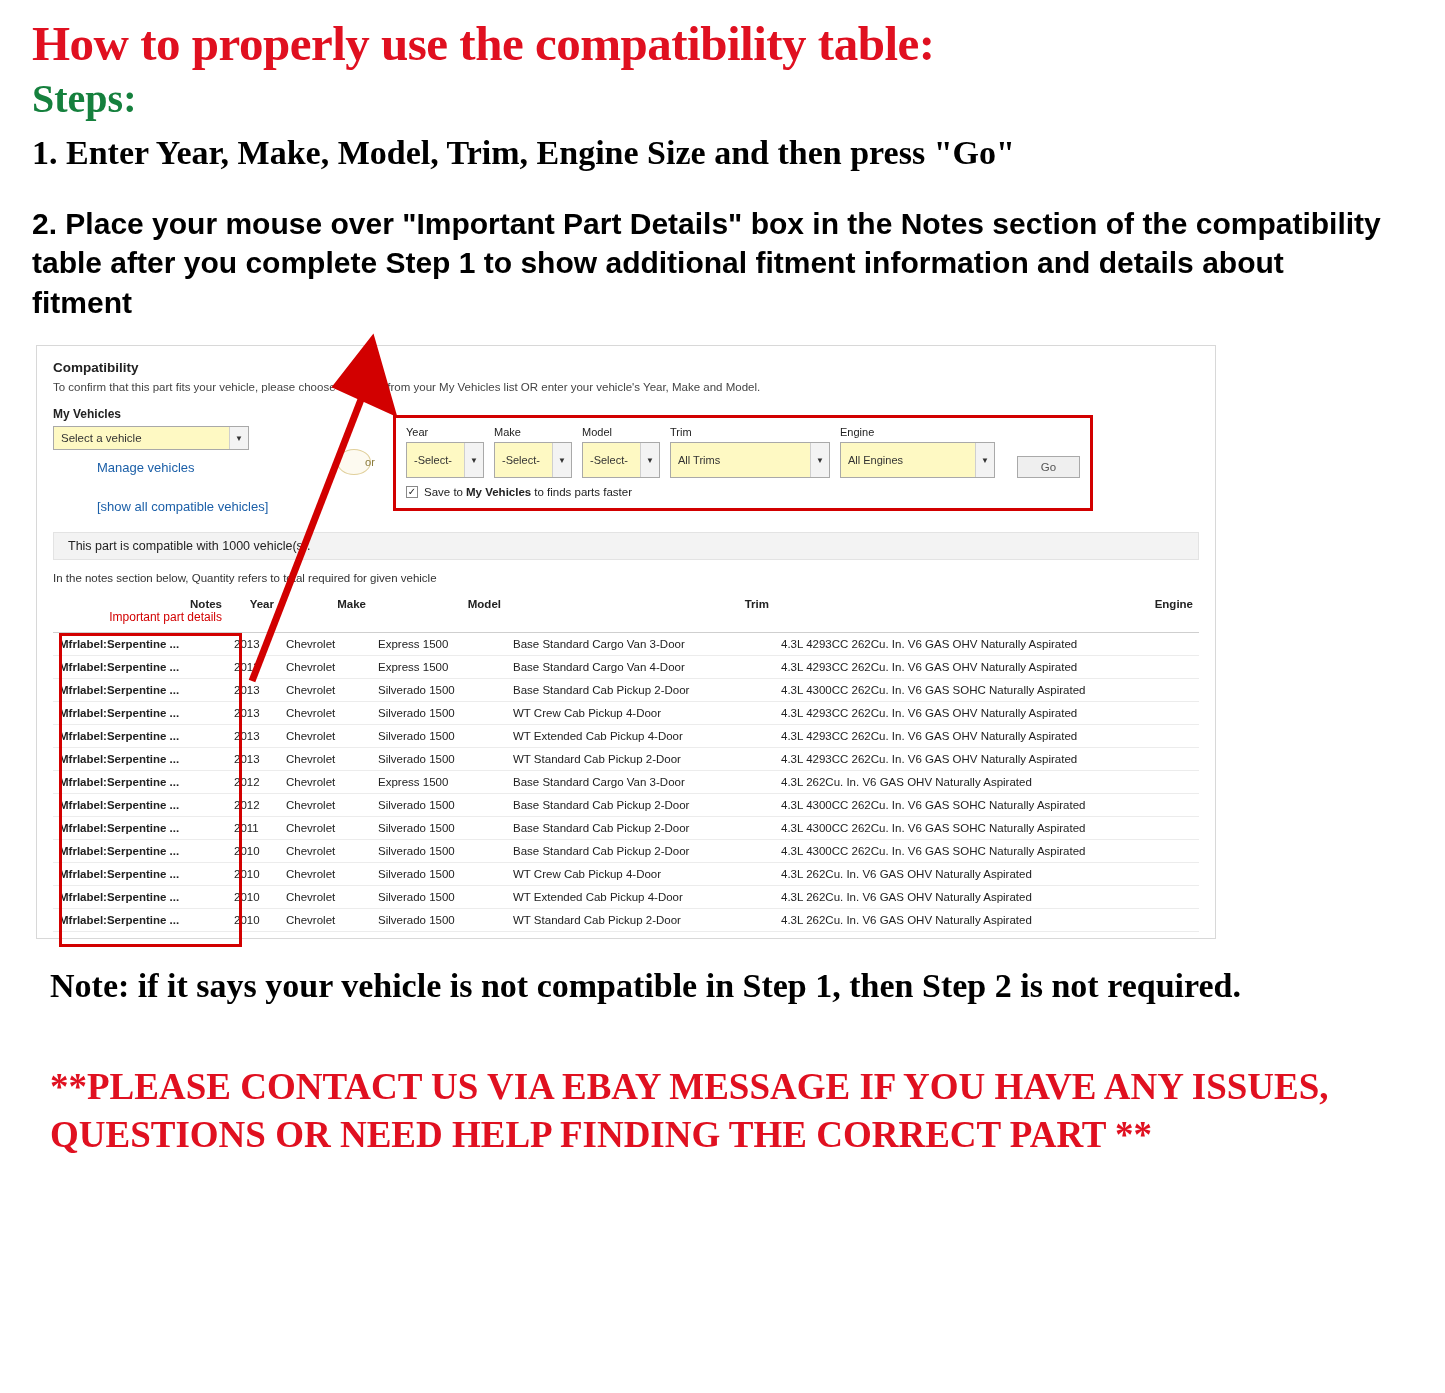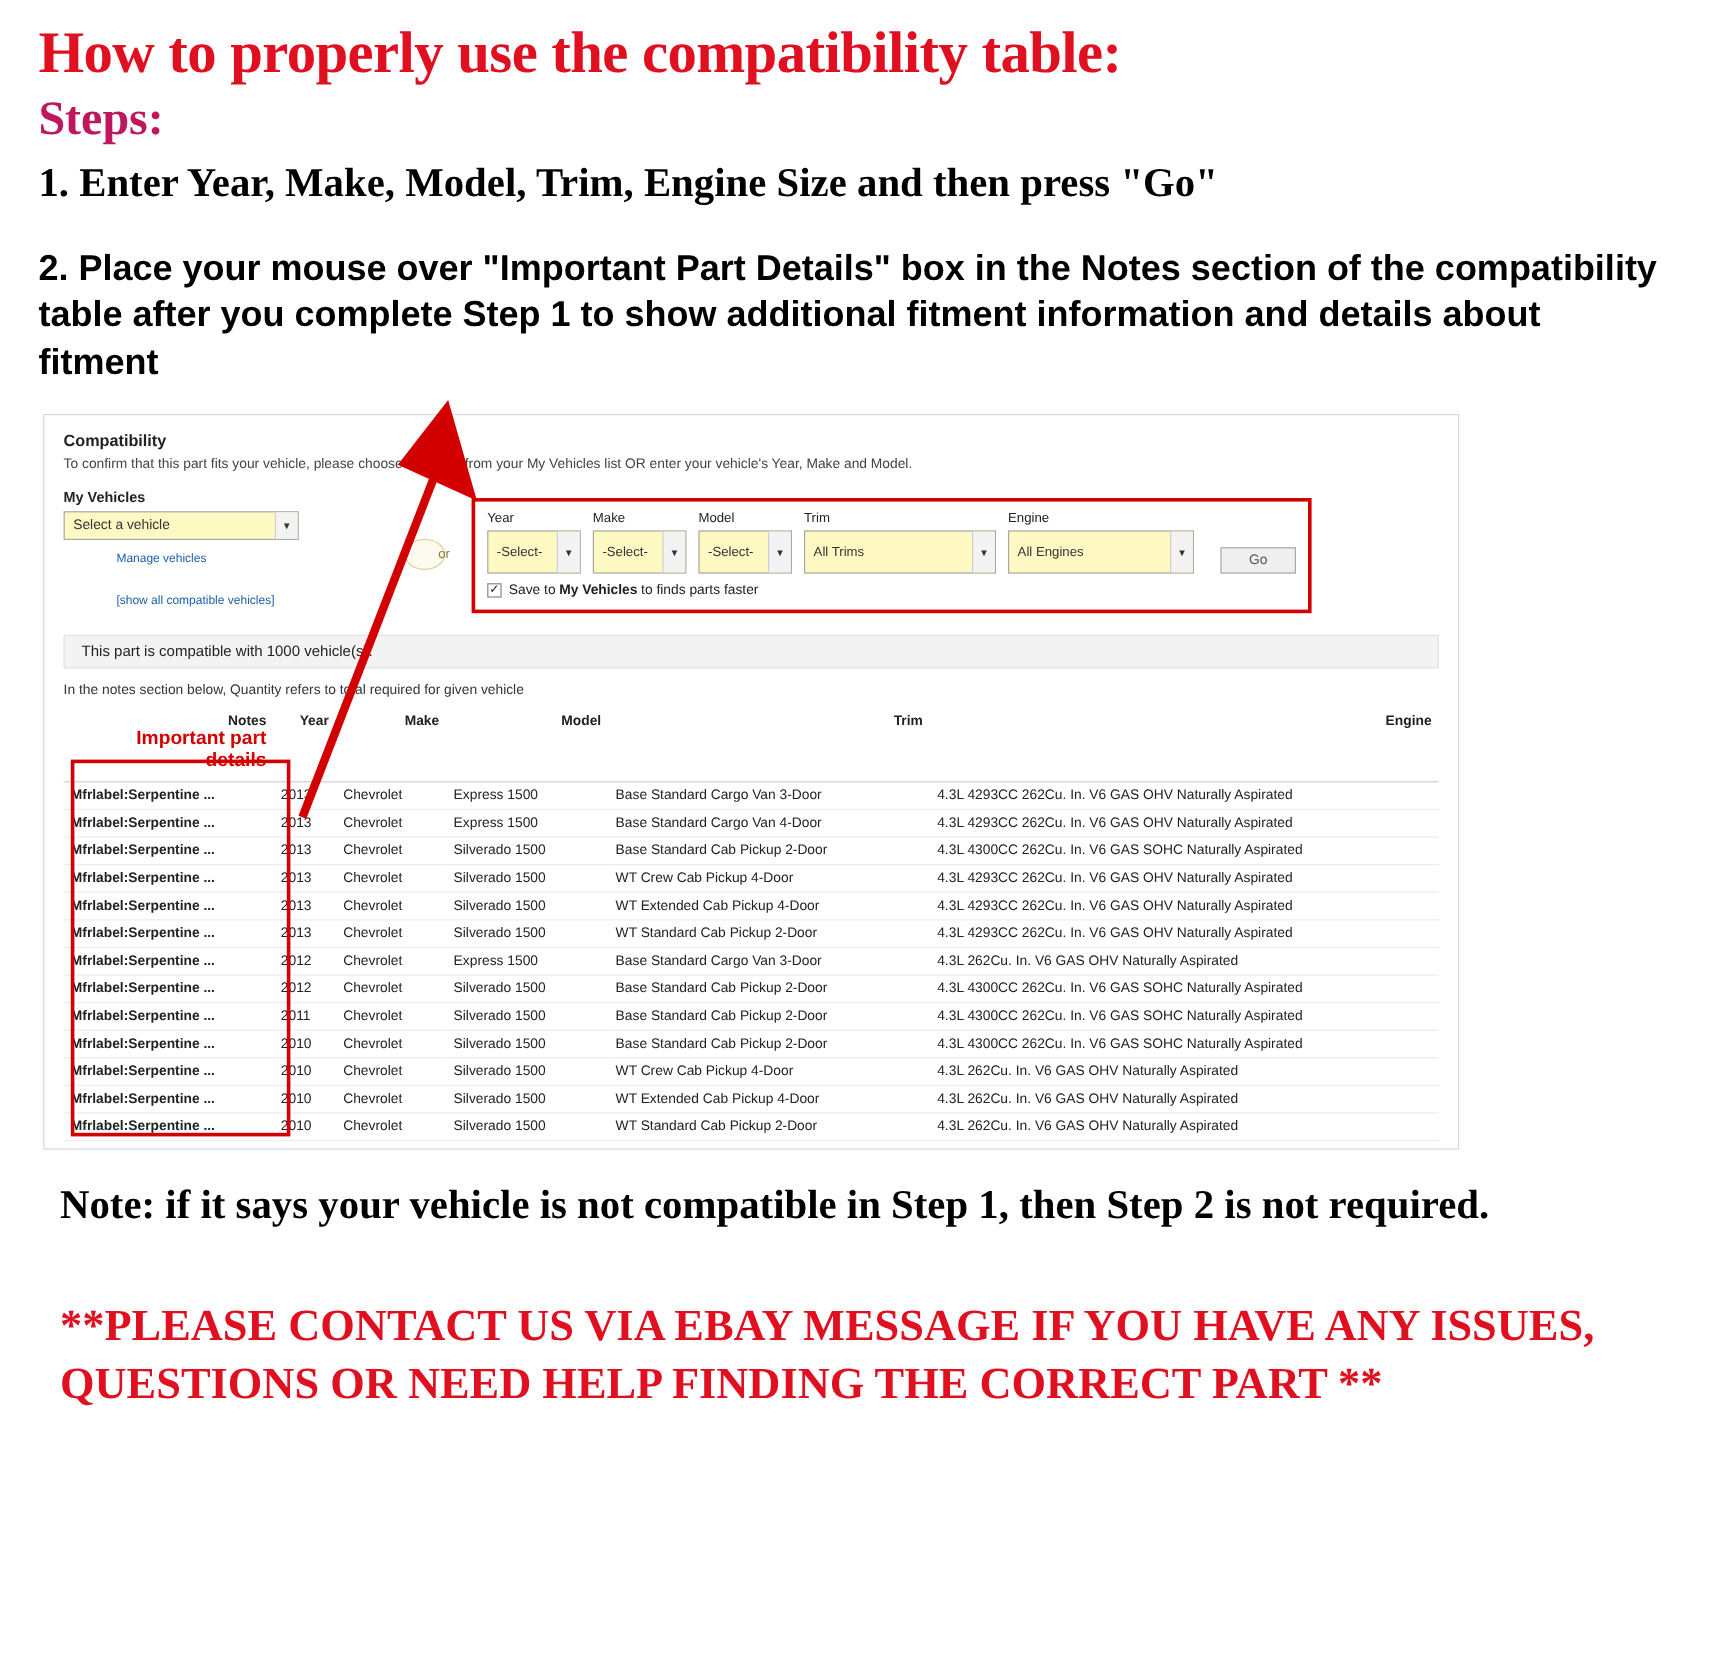--- a/index.html
+++ b/index.html
@@ -22,21 +22,21 @@
     font-weight: bold;
     color: #e01020;
     font-size: 49px;
     line-height: 1.05;
     margin: 18px 0 0 14px;
     letter-spacing: -0.5px;
   }
   .steps-label {
     font-family: "Liberation Serif", serif;
     font-weight: bold;
-    color: #be185d;
+    color: #15803d;
     font-size: 40px;
     line-height: 1.1;
     margin: 8px 0 0 14px;
   }
   .step-line {
     font-family: "Liberation Serif", serif;
     font-weight: bold;
     color: #000;
     font-size: 34px;
     line-height: 1.18;
@@ -72,21 +72,21 @@
   .select-box {
     width: 196px; height: 24px; border: 1px solid #a9a9a9; background: #fef9c3;
     font-size: 11.5px; display: flex; align-items: center; padding-left: 7px;
     position: relative; color: #333;
   }
   .select-box .caret {
     position: absolute; right: 0; top: 0; bottom: 0; width: 19px;
     border-left: 1px solid #cfcfcf; background: #f3f3f3;
     display: flex; align-items: center; justify-content: center; font-size: 8px; color: #333;
   }
-  .link { color: #1b5fa8; font-size: 10px; display: block; margin-top: 10px; text-decoration: none; padding-left: 44px; }
+  .link { color: #1b5fa8; font-size: 13px; display: block; margin-top: 10px; text-decoration: none; padding-left: 44px; }
   .link.bracket { margin-top: 24px; }
 
   .or-badge {
     width: 26px; height: 26px; border: 1px solid #e0cf9a; border-radius: 50%;
     background: #fdfaf0; color: #8a7a3a; font-size: 11px;
     display: flex; align-items: center; justify-content: center;
     margin: 42px 22px 0 22px; flex: none; padding-left: 32px;
   }
 
   .finder {
@@ -121,21 +121,21 @@
     height: 28px; display: flex; align-items: center; padding-left: 14px;
     font-size: 12.5px; color: #222;
   }
   .notes-hint { font-size: 11.5px; color: #333; margin: 12px 0 8px 0; }
 
   table.compat { width: 100%; border-collapse: collapse; font-size: 11.5px; }
   table.compat thead th {
     text-align: right; font-weight: bold; color: #222; font-size: 11.5px;
     padding: 6px 6px 8px 6px; border-bottom: 1px solid #cfcfcf; background: #fff; vertical-align: top;
   }
-  table.compat thead th .sub { display: block; color: #d20000; font-size: 16px; font-weight: bold; }
+  table.compat thead th .sub { display: block; color: #d20000; font-size: 12px; font-weight: normal; }
   table.compat tbody td {
     padding: 5px 6px; border-bottom: 1px solid #ececec; color: #222; white-space: nowrap;
   }
   .col-notes { width: 175px; font-weight: bold; }
   .col-year { width: 52px; }
   .col-make { width: 92px; }
   .col-model { width: 135px; }
   .col-trim { width: 268px; }
 
   

